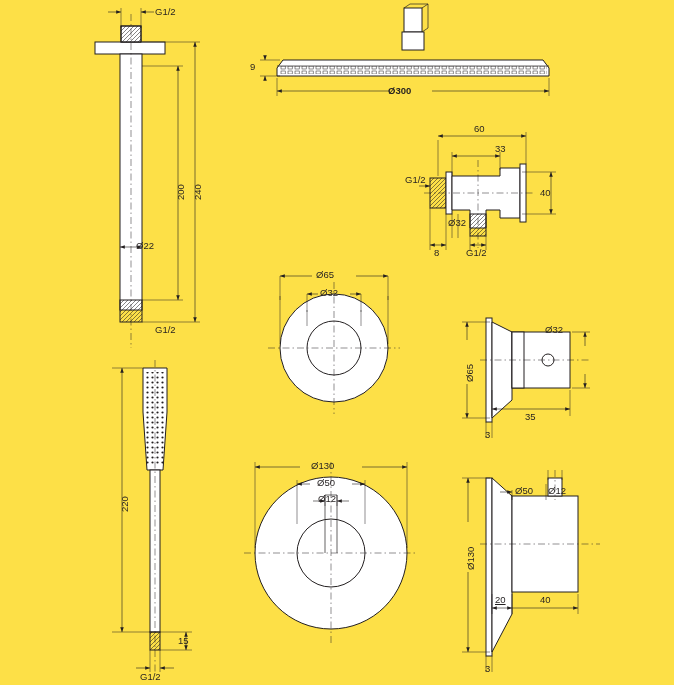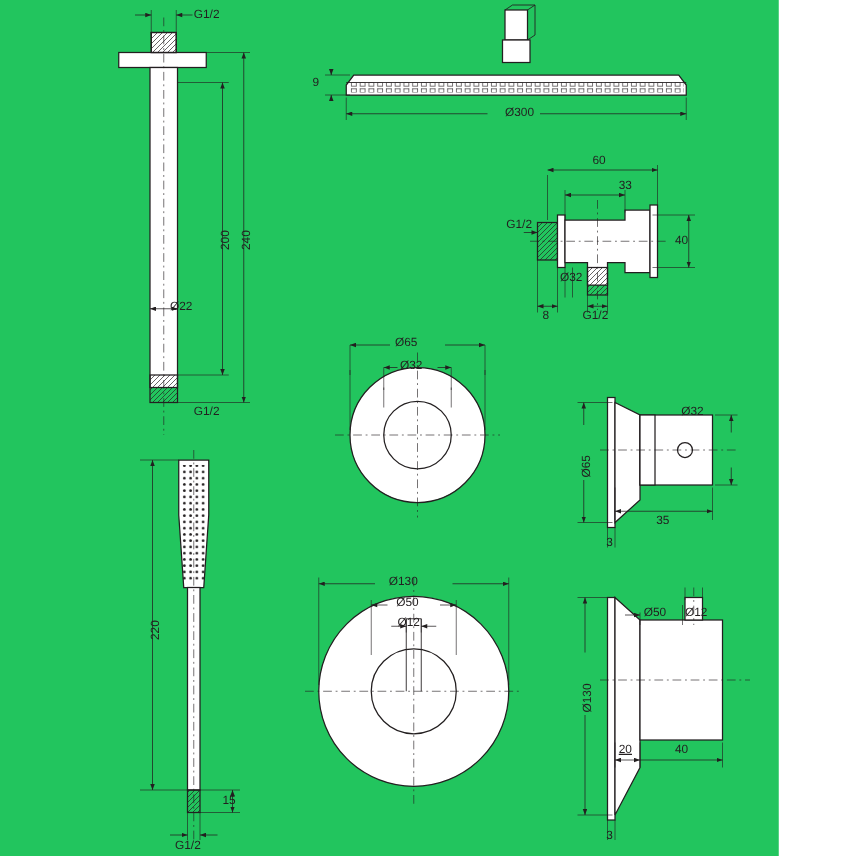--- a/index.html
+++ b/index.html
@@ -1,17 +1,17 @@
 <!DOCTYPE html>
 <html><head>
 <meta charset="utf-8">
 <style>
   html,body{margin:0;padding:0;background:#ffffff;}
   body{width:685px;height:685px;font-family:"Liberation Sans",sans-serif;color:#231f20;}
-  #sheet{position:relative;width:623px;height:685px;overflow:hidden;background:#22c55e;}
+  #sheet{position:relative;width:674px;height:685px;overflow:hidden;background:#fde047;}
   svg{position:absolute;left:0;top:0;}
   .thin{stroke:#231f20;stroke-width:0.7;fill:none;}
   .dim{stroke:#231f20;stroke-width:0.6;fill:none;}
   .ext{stroke:#231f20;stroke-width:0.5;fill:none;}
   .ctr{stroke:#231f20;stroke-width:0.5;fill:none;stroke-dasharray:7 3 1.5 3;}
   .fillgrey{fill:#ffffff;stroke:#231f20;stroke-width:1;}
   .hatchline{stroke:#231f20;stroke-width:0.55;fill:none;}
   .lbl{position:absolute;font-size:9.5px;line-height:10px;white-space:nowrap;color:#231f20;}
   .lblv{position:absolute;font-size:9.5px;white-space:nowrap;color:#231f20;transform-origin:0 0;transform:rotate(-90deg);}
 </style>
@@ -267,21 +267,21 @@
 
 </svg>
 
 <div class="lbl" style="left:155px;top:7px;">G1/2</div>
 <div class="lbl" style="left:155px;top:325px;">G1/2</div>
 <div class="lblv" style="left:175px;top:200px;">200</div>
 <div class="lblv" style="left:192px;top:200px;">240</div>
 <div class="lbl" style="left:136px;top:241px;">Ø22</div>
 
 <div class="lbl" style="left:250px;top:62px;">9</div>
-<div class="lbl" style="left:404px;top:86px;">Ø300</div>
+<div class="lbl" style="left:388px;top:86px;font-weight:bold;">Ø300</div>
 
 <div class="lbl" style="left:474px;top:124px;">60</div>
 <div class="lbl" style="left:495px;top:144px;">33</div>
 <div class="lbl" style="left:405px;top:175px;">G1/2</div>
 <div class="lbl" style="left:448px;top:218px;">Ø32</div>
 <div class="lbl" style="left:540px;top:188px;">40</div>
 <div class="lbl" style="left:434px;top:248px;">8</div>
 <div class="lbl" style="left:466px;top:248px;">G1/2</div>
 
 <div class="lbl" style="left:316px;top:270px;">Ø65</div>

